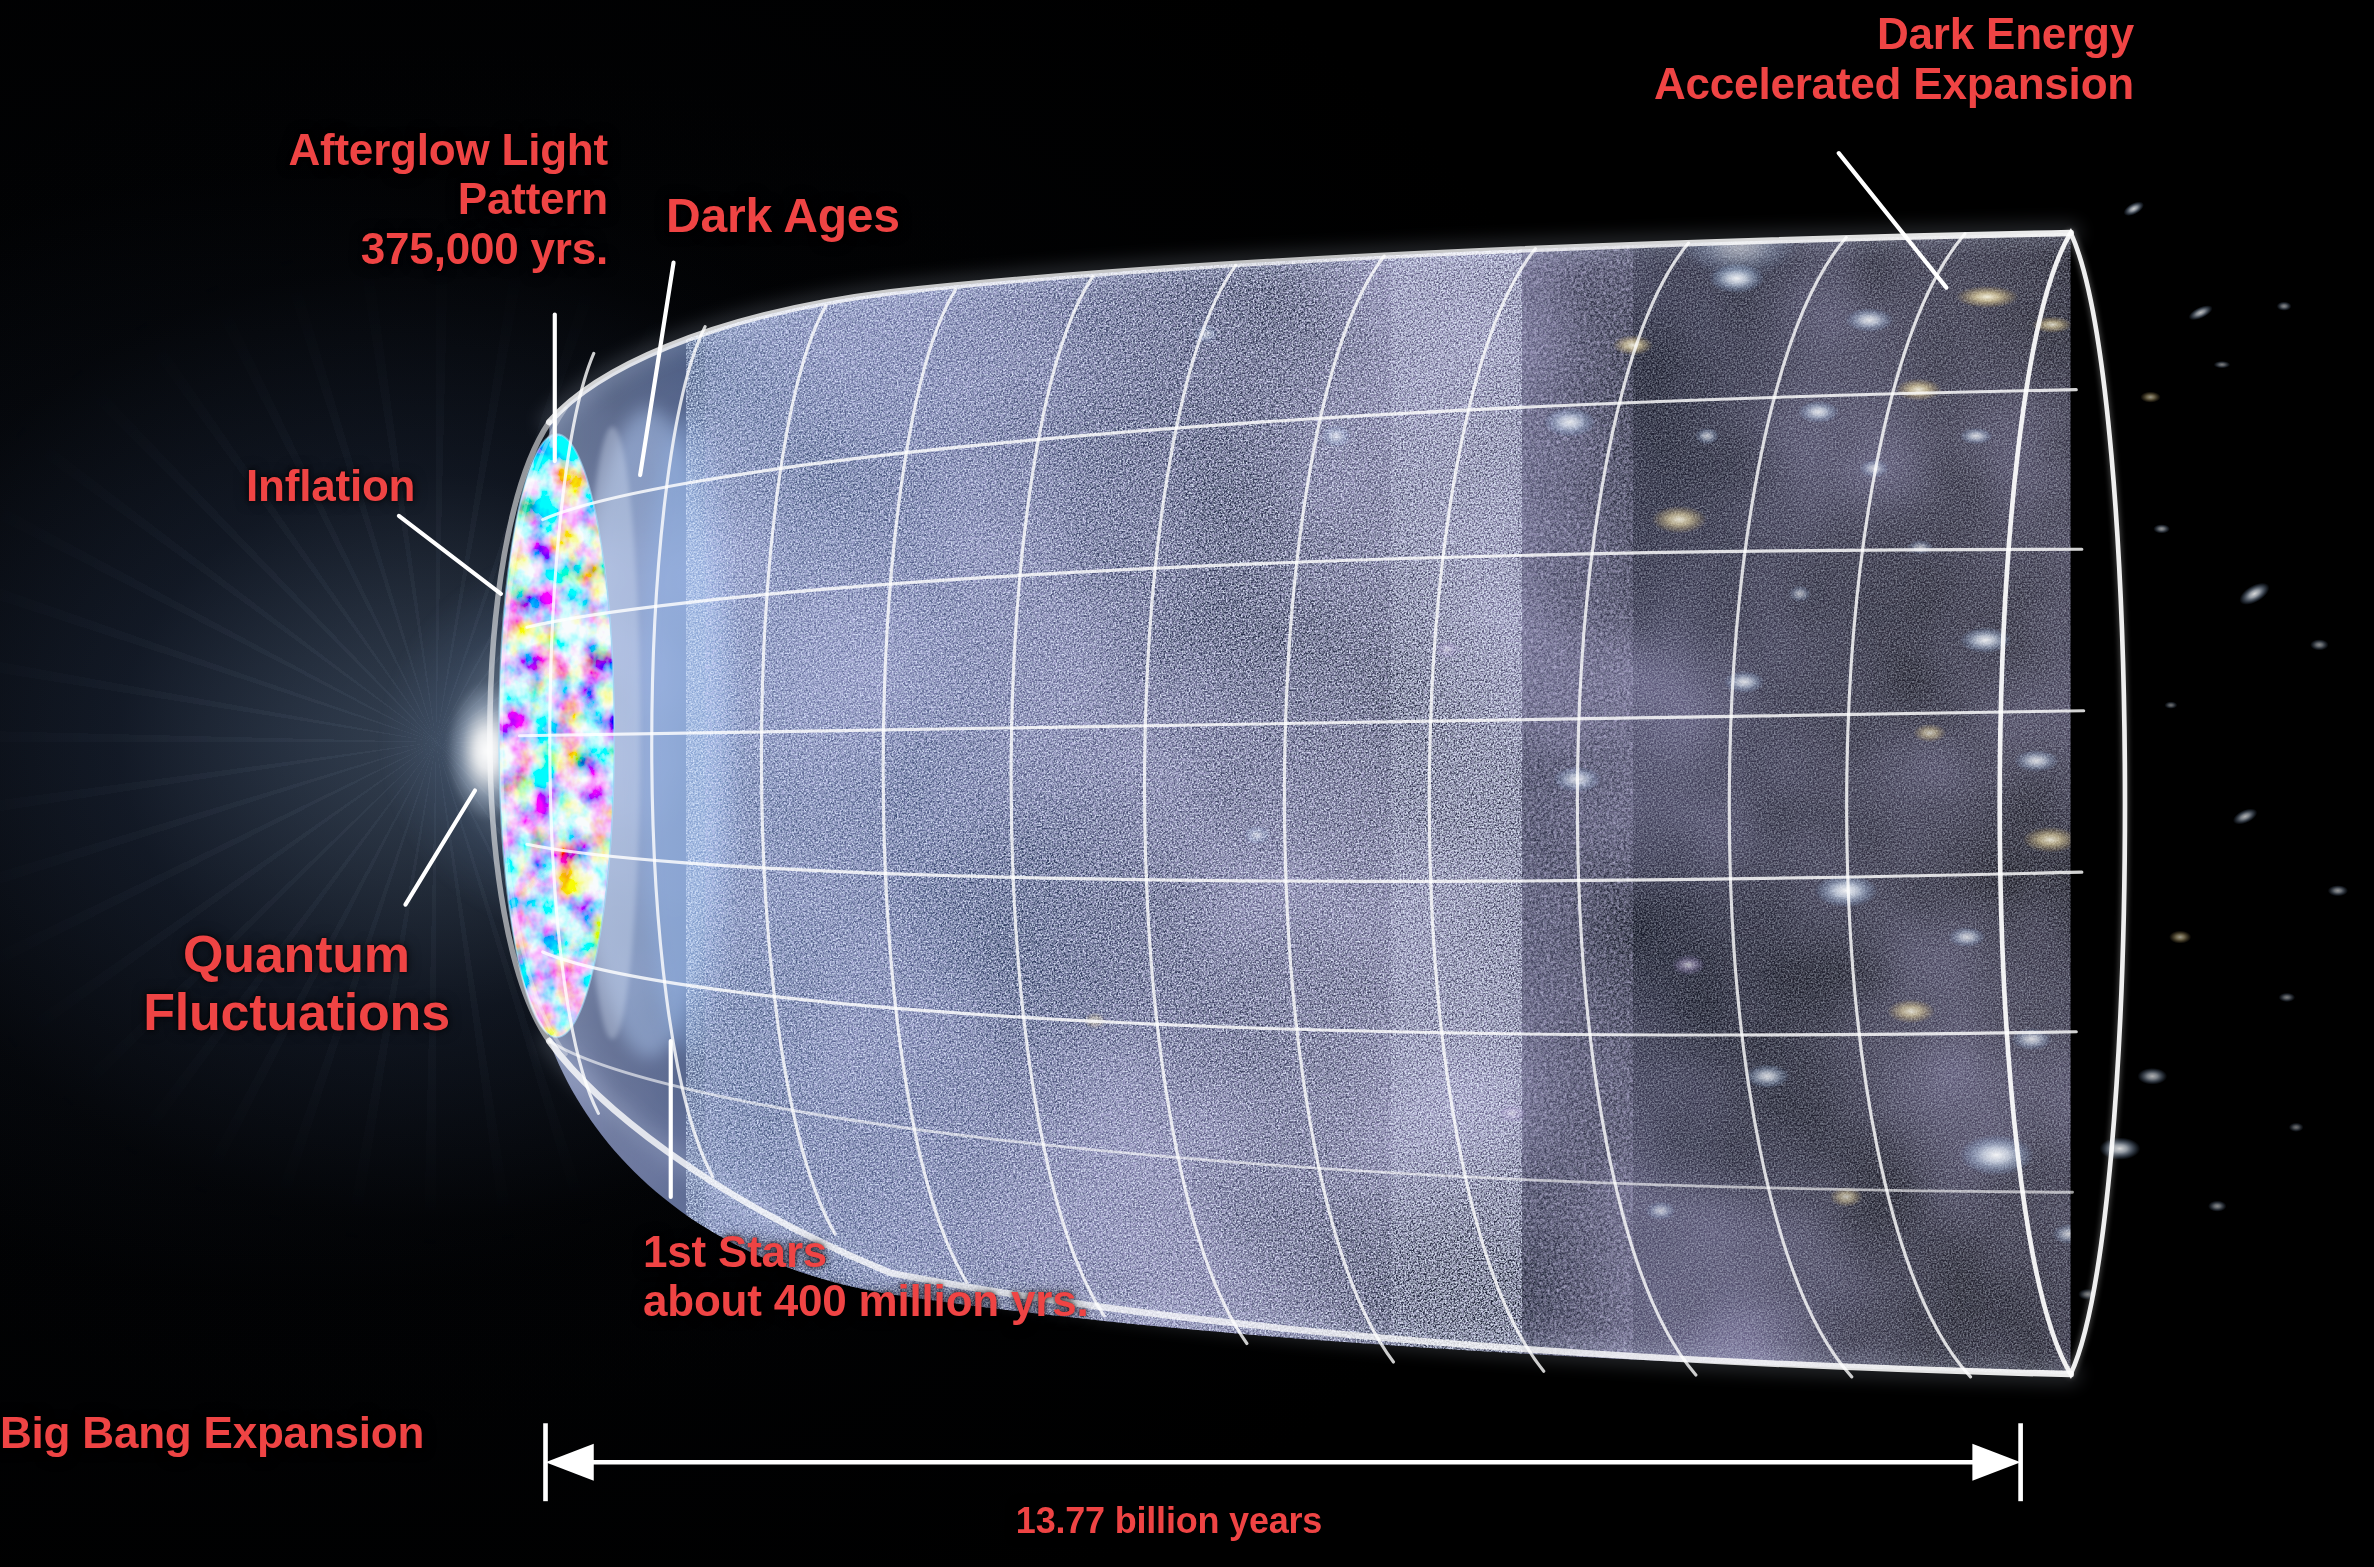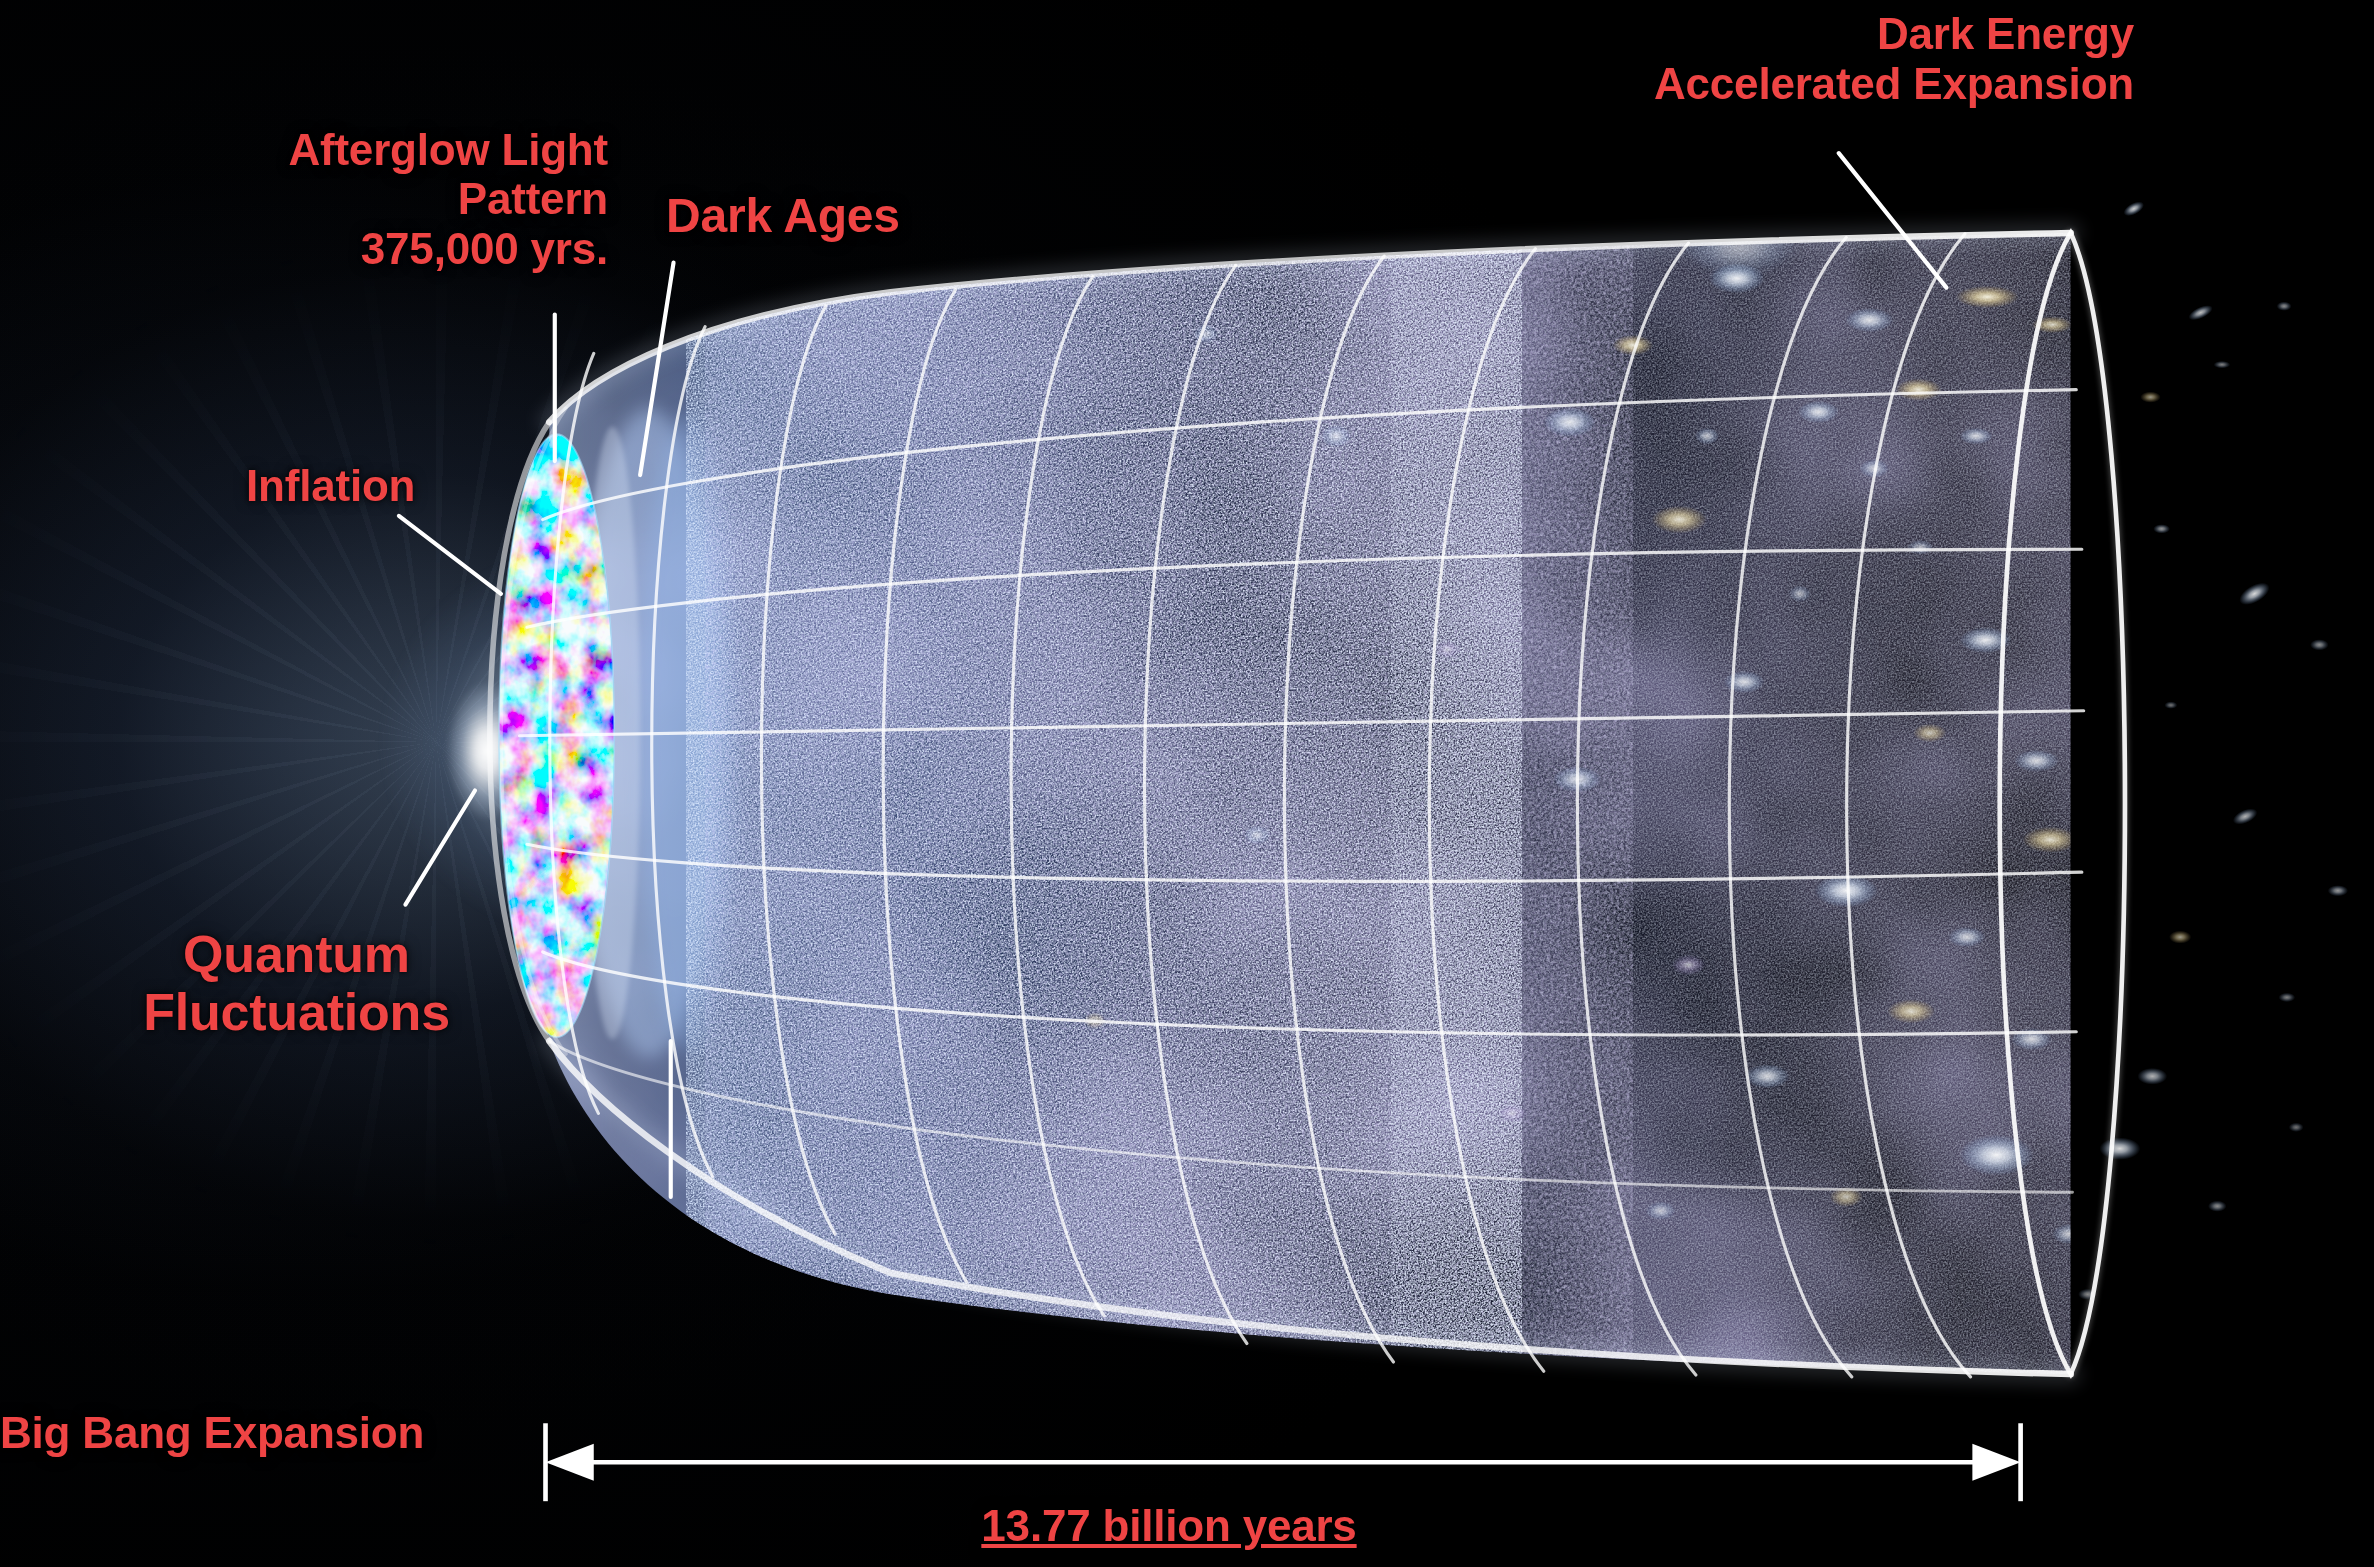--- a/index.html
+++ b/index.html
@@ -58,21 +58,21 @@
     white-space:pre-line;
   }
   .lbl-afterglow{left:172px;top:125px;width:436px;text-align:right;font-size:44px;}
   .lbl-dark-ages{left:666px;top:189px;font-size:48px;text-align:center;}
   .lbl-development{left:1083px;top:176px;font-size:44px;text-align:center;width:557px;}
   .lbl-dark-energy{left:1466px;top:9.3px;width:668px;text-align:right;font-size:44px;}
   .lbl-inflation{left:223px;top:461px;font-size:44px;margin-left:23px;}
   .lbl-quantum{left:134px;top:925px;width:325px;text-align:center;font-size:52px;}
   .lbl-first-stars{left:643px;top:1227px;font-size:44px;}
   .lbl-bigbang{left:0;top:1408px;width:2375px;font-size:44px;}
-  .lbl-duration{left:0;top:1501px;width:2338px;text-align:center;font-size:44px;text-decoration:underline;}
+  .lbl-duration{left:0;top:1501px;width:2338px;text-align:center;font-size:36px;}
 </style>
 </head>
 <body>
 
 <div id="stage">
 
   <div class="bg-space"></div>
   <div class="spokes"></div>
   <div class="flash-core"></div>
   <div class="flash-hot"></div>
@@ -324,17 +324,19 @@
 
   <div class="label lbl-afterglow">Afterglow Light
 Pattern
 375,000 yrs.</div>
   <div class="label lbl-dark-ages">Dark Ages</div>
   <div class="label lbl-dark-energy">Dark Energy
 Accelerated Expansion</div>
   <div class="label lbl-inflation">Inflation</div>
   <div class="label lbl-quantum">Quantum
 Fluctuations</div>
+  <div class="label lbl-first-stars">1st Stars
+about 400 million yrs.</div>
   <div class="label lbl-bigbang">Big Bang Expansion</div>
   <div class="label lbl-duration">13.77 billion years</div>
 
 </div>
 
 
 </body></html>

